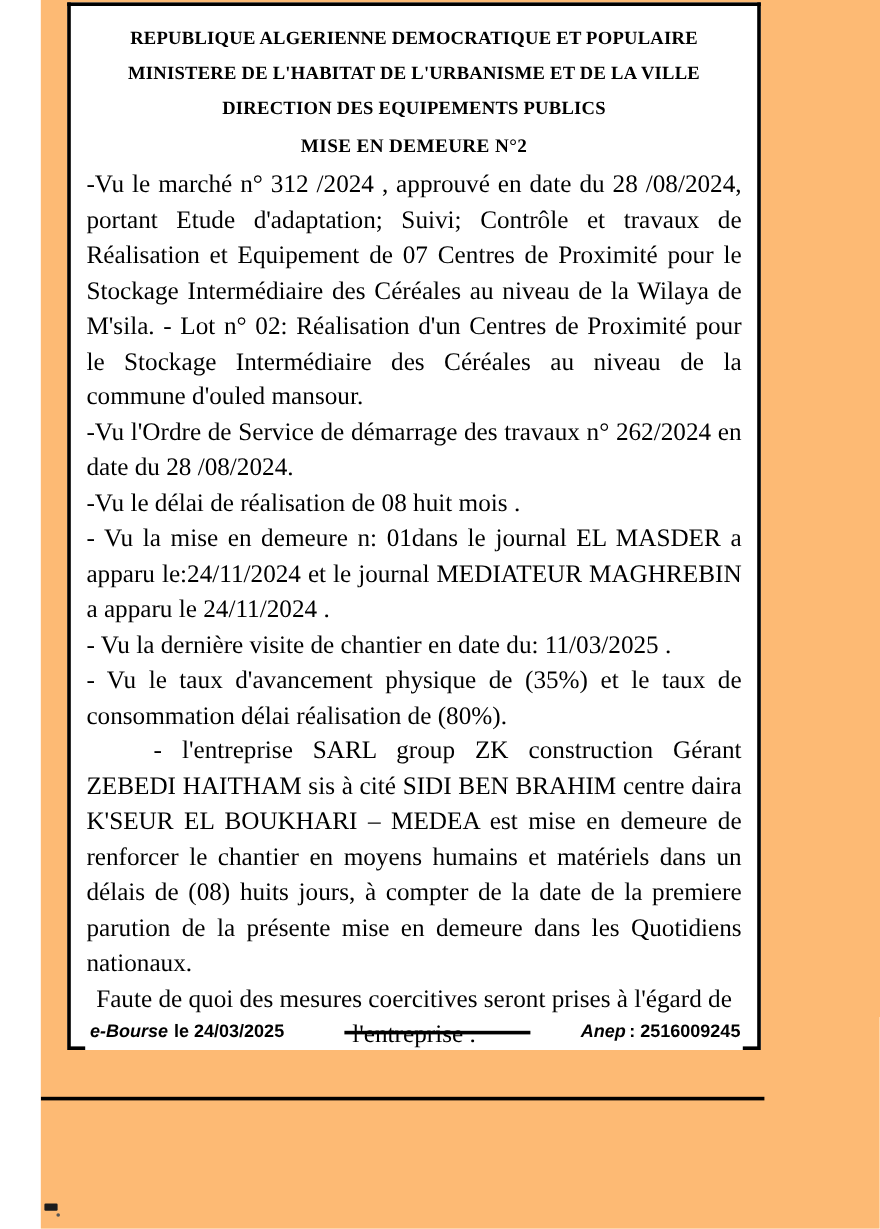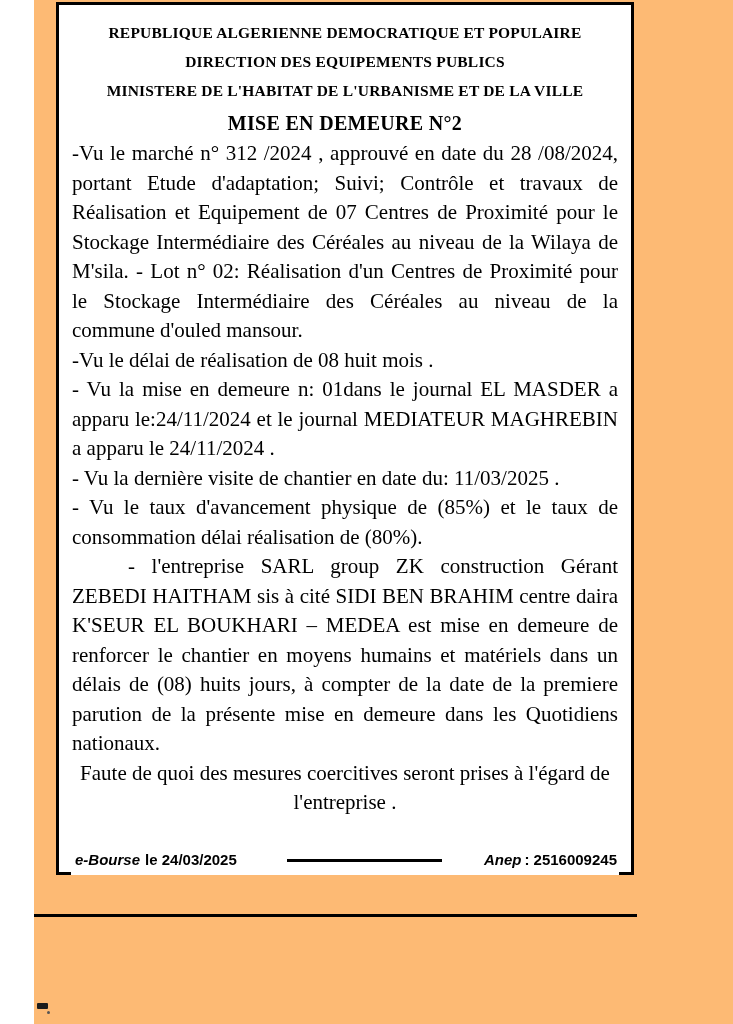--- a/index.html
+++ b/index.html
@@ -40,21 +40,21 @@
     padding-top: 13px;
     text-align: center;
     font-weight: bold;
     font-size: 15.5px;
     line-height: 29px;
     letter-spacing: 0.2px;
   }
   .title {
     text-align: center;
     font-weight: bold;
-    font-size: 20px;
+    font-size: 16px;
     line-height: 32px;
     margin-top: 2px;
     letter-spacing: 0.3px;
   }
   .body {
     padding: 0 13px 0 13px;
     font-size: 21px;
     line-height: 29.5px;
     text-align: justify;
   }
@@ -121,31 +121,32 @@
     border-radius: 50%;
   }
 </style>
 </head>
 <body>
 
 <div class="page">
   <div class="frame">
     <div class="header">
       <div>REPUBLIQUE ALGERIENNE DEMOCRATIQUE ET POPULAIRE</div>
+      <div>MINISTERE DE L'HABITAT DE L'URBANISME ET DE LA VILLE</div>
       <div>DIRECTION DES EQUIPEMENTS PUBLICS</div>
-      <div>MINISTERE DE L'HABITAT DE L'URBANISME ET DE LA VILLE</div>
       <div class="title">MISE EN DEMEURE N°2</div>
     </div>
 
     <div class="body">
       <p class="p0">-Vu le marché  n° 312 /2024 , approuvé en  date du 28 /08/2024,  portant Etude  d'adaptation; Suivi; Contrôle et travaux de Réalisation et Equipement de 07 Centres de Proximité pour le Stockage Intermédiaire des Céréales au niveau de la Wilaya de M'sila. - Lot n° 02: Réalisation d'un Centres de Proximité pour le Stockage Intermédiaire des Céréales au niveau de la commune d'ouled mansour.</p>
+      <p class="p1">-Vu l'Ordre de Service de démarrage des travaux n° 262/2024 en date du 28 /08/2024.</p>
       <p class="p2">-Vu le délai de réalisation de 08 huit mois .</p>
       <p class="p3">- Vu la mise en demeure n: 01dans le journal EL MASDER a apparu le:24/11/2024 et le  journal MEDIATEUR MAGHREBIN a apparu le  24/11/2024 .</p>
       <p class="p5">- Vu la dernière visite de chantier  en date du: 11/03/2025 .</p>
-      <p class="p7">- Vu le taux d'avancement physique de (85%) et le taux de consommation délai réalisation de (80%).</p>
+      <p class="p7">- Vu le taux d'avancement physique de (35%) et le taux de consommation délai réalisation de (80%).</p>
       <p class="p8">- l'entreprise SARL group ZK construction Gérant ZEBEDI HAITHAM sis à cité SIDI BEN BRAHIM centre daira K'SEUR EL BOUKHARI – MEDEA est mise en demeure de renforcer le chantier en moyens humains et matériels dans un délais de (08) huits jours, à compter de la date de la premiere parution de la présente mise en  demeure dans les Quotidiens nationaux.</p>
       <p class="p9">Faute de quoi des mesures coercitives seront prises à l'égard de l'entreprise .</p>
     </div>
 
     <div class="footer">
       <span class="f-left">
         <span class="it">e-Bourse</span><span>le 24/03/2025</span>
       </span>
       <span class="f-rule"></span>
       <span class="f-right">

